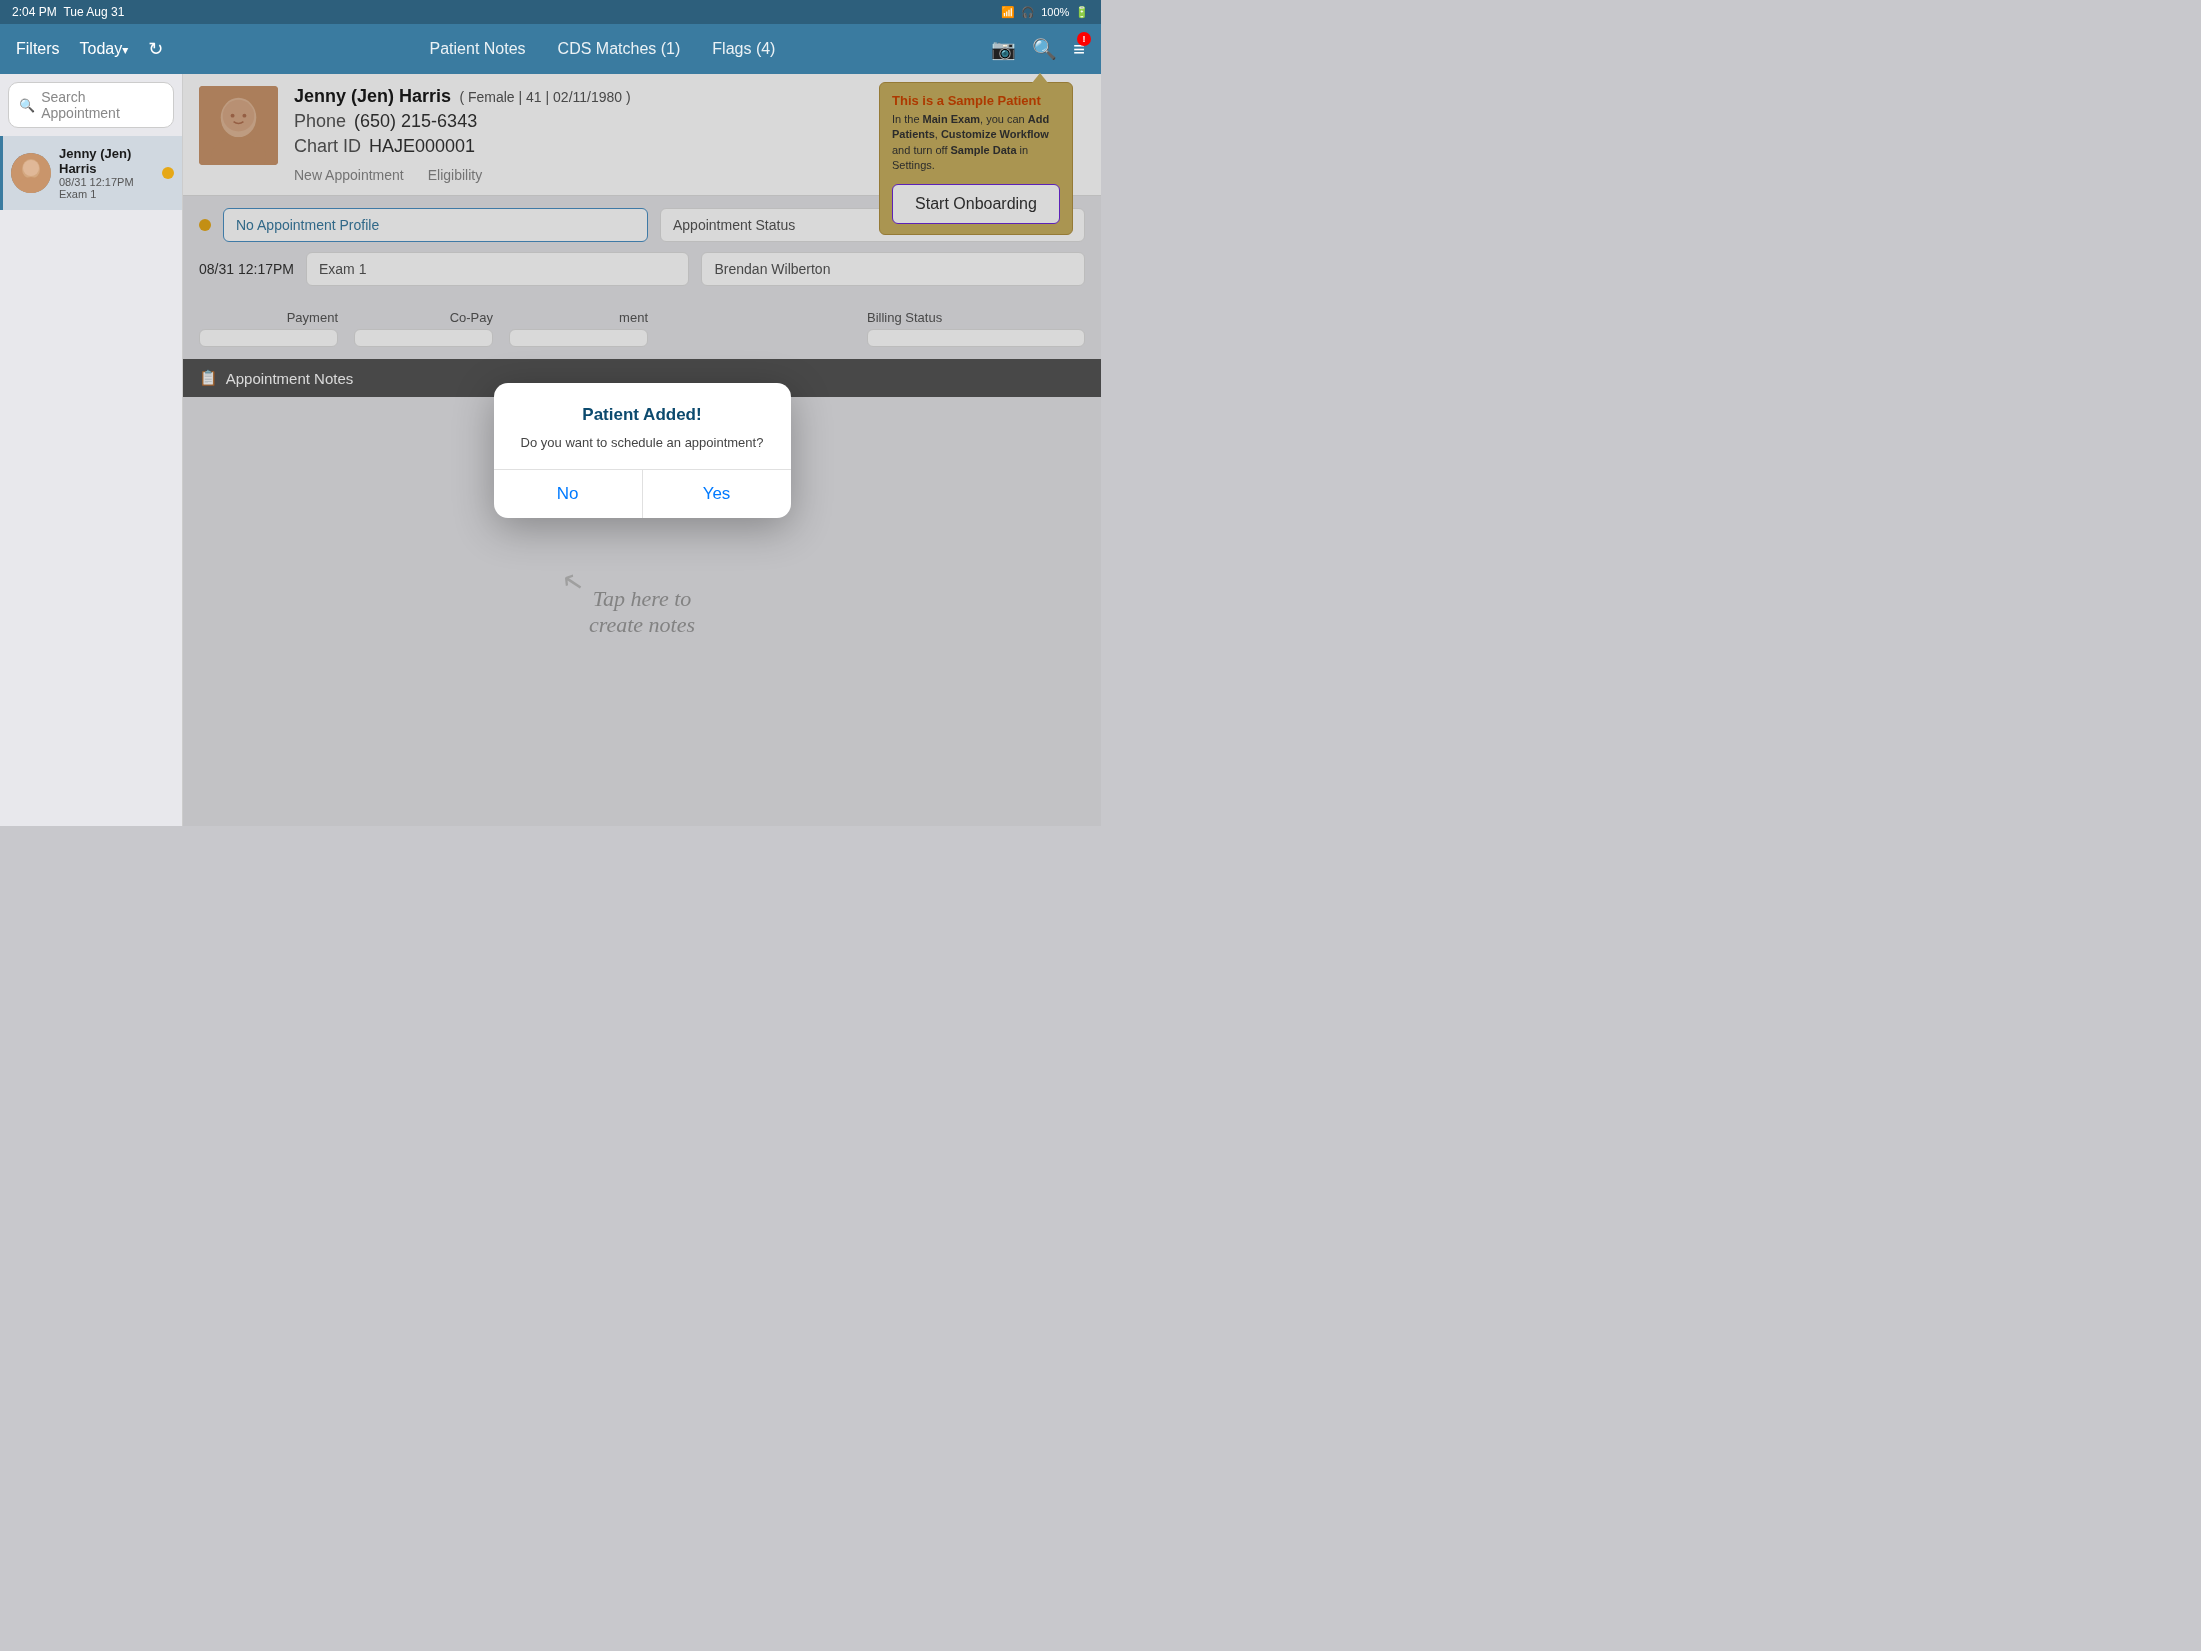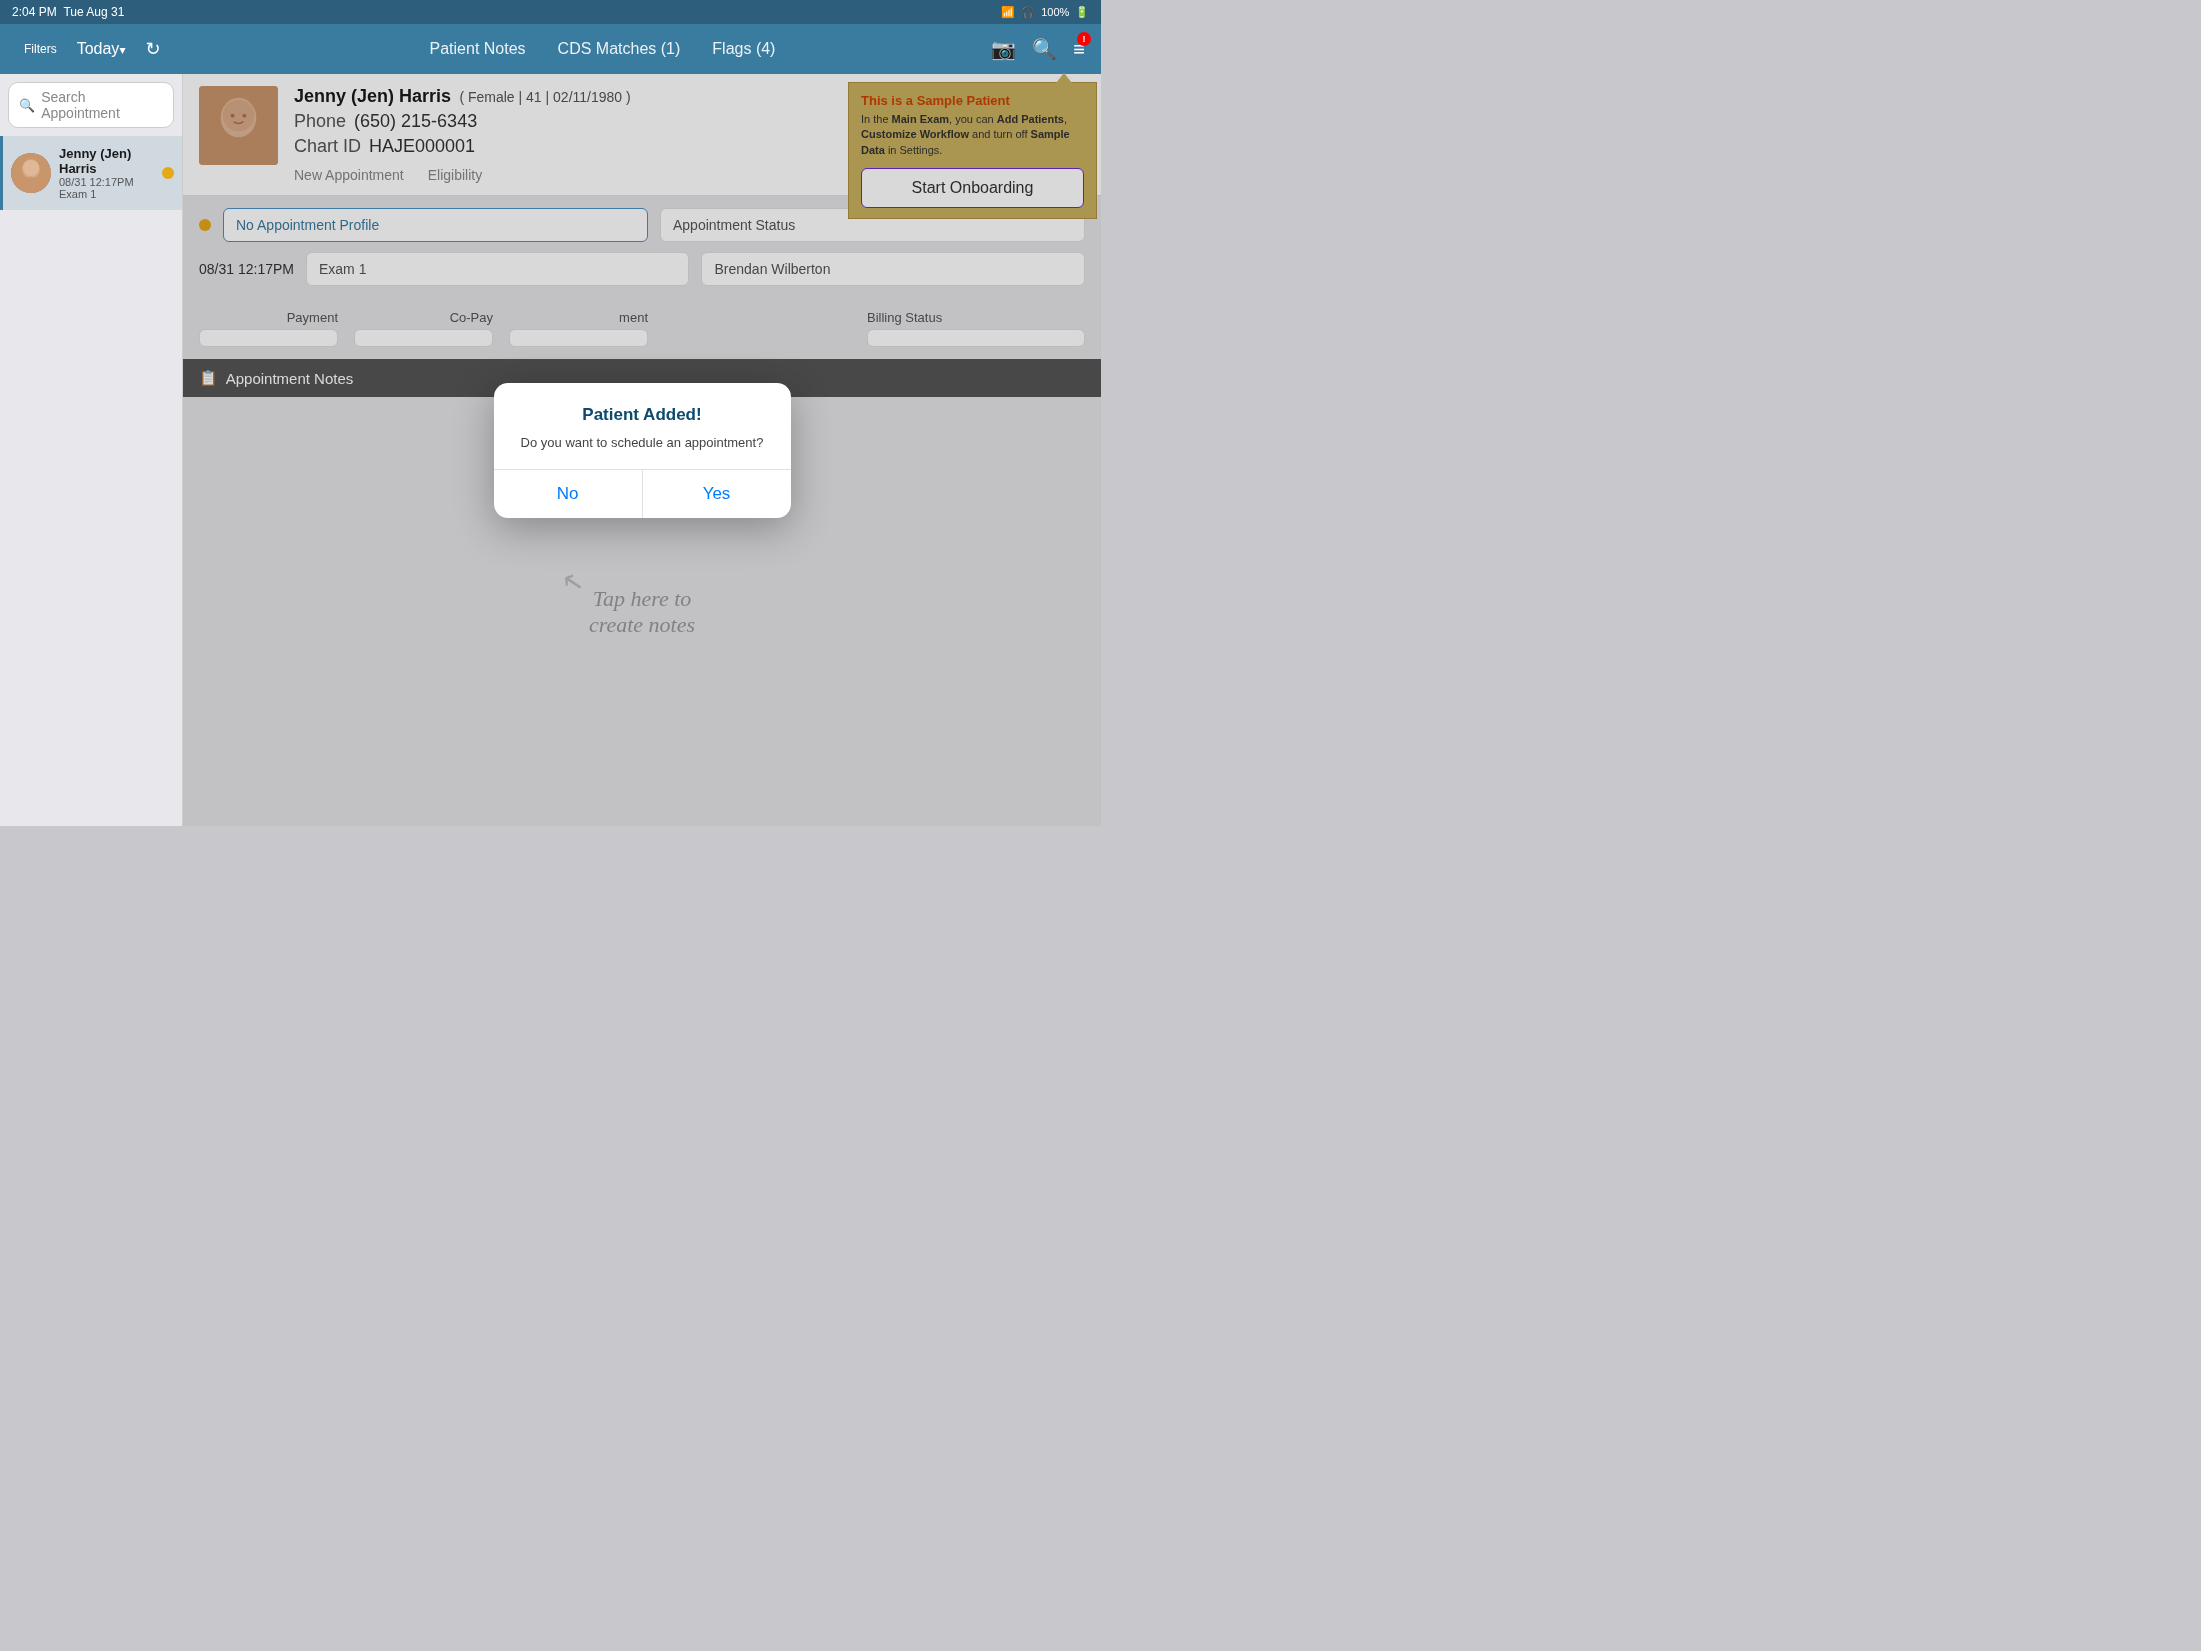--- a/index.html
+++ b/index.html
@@ -41,23 +41,22 @@
       gap: 0;
     }
     .nav-left {
       display: flex;
       align-items: center;
       gap: 20px;
       width: 183px;
     }
     .nav-filters {
       color: white;
-      font-size: 12px;
+      font-size: 16px;
       font-weight: 500;
-      margin-left: 8px;
     }
     .nav-today {
       color: white;
       font-size: 16px;
       font-weight: 500;
     }
     .nav-refresh {
       color: white;
       font-size: 18px;
     }
@@ -250,25 +249,25 @@
     }
     .action-link {
       color: #888;
       font-size: 14px;
     }
 
     
     .sample-tooltip {
       background: #c8b060;
       border: 1px solid #b09040;
-      border-radius: 0;
+      border-radius: 6px;
       padding: 10px 12px;
-      width: 249px;
+      width: 194px;
       position: absolute;
-      right: 4px;
+      right: 28px;
       top: 8px;
     }
     .tooltip-triangle {
       position: absolute;
       top: -10px;
       right: 24px;
       width: 0;
       height: 0;
       border-left: 8px solid transparent;
       border-right: 8px solid transparent;

